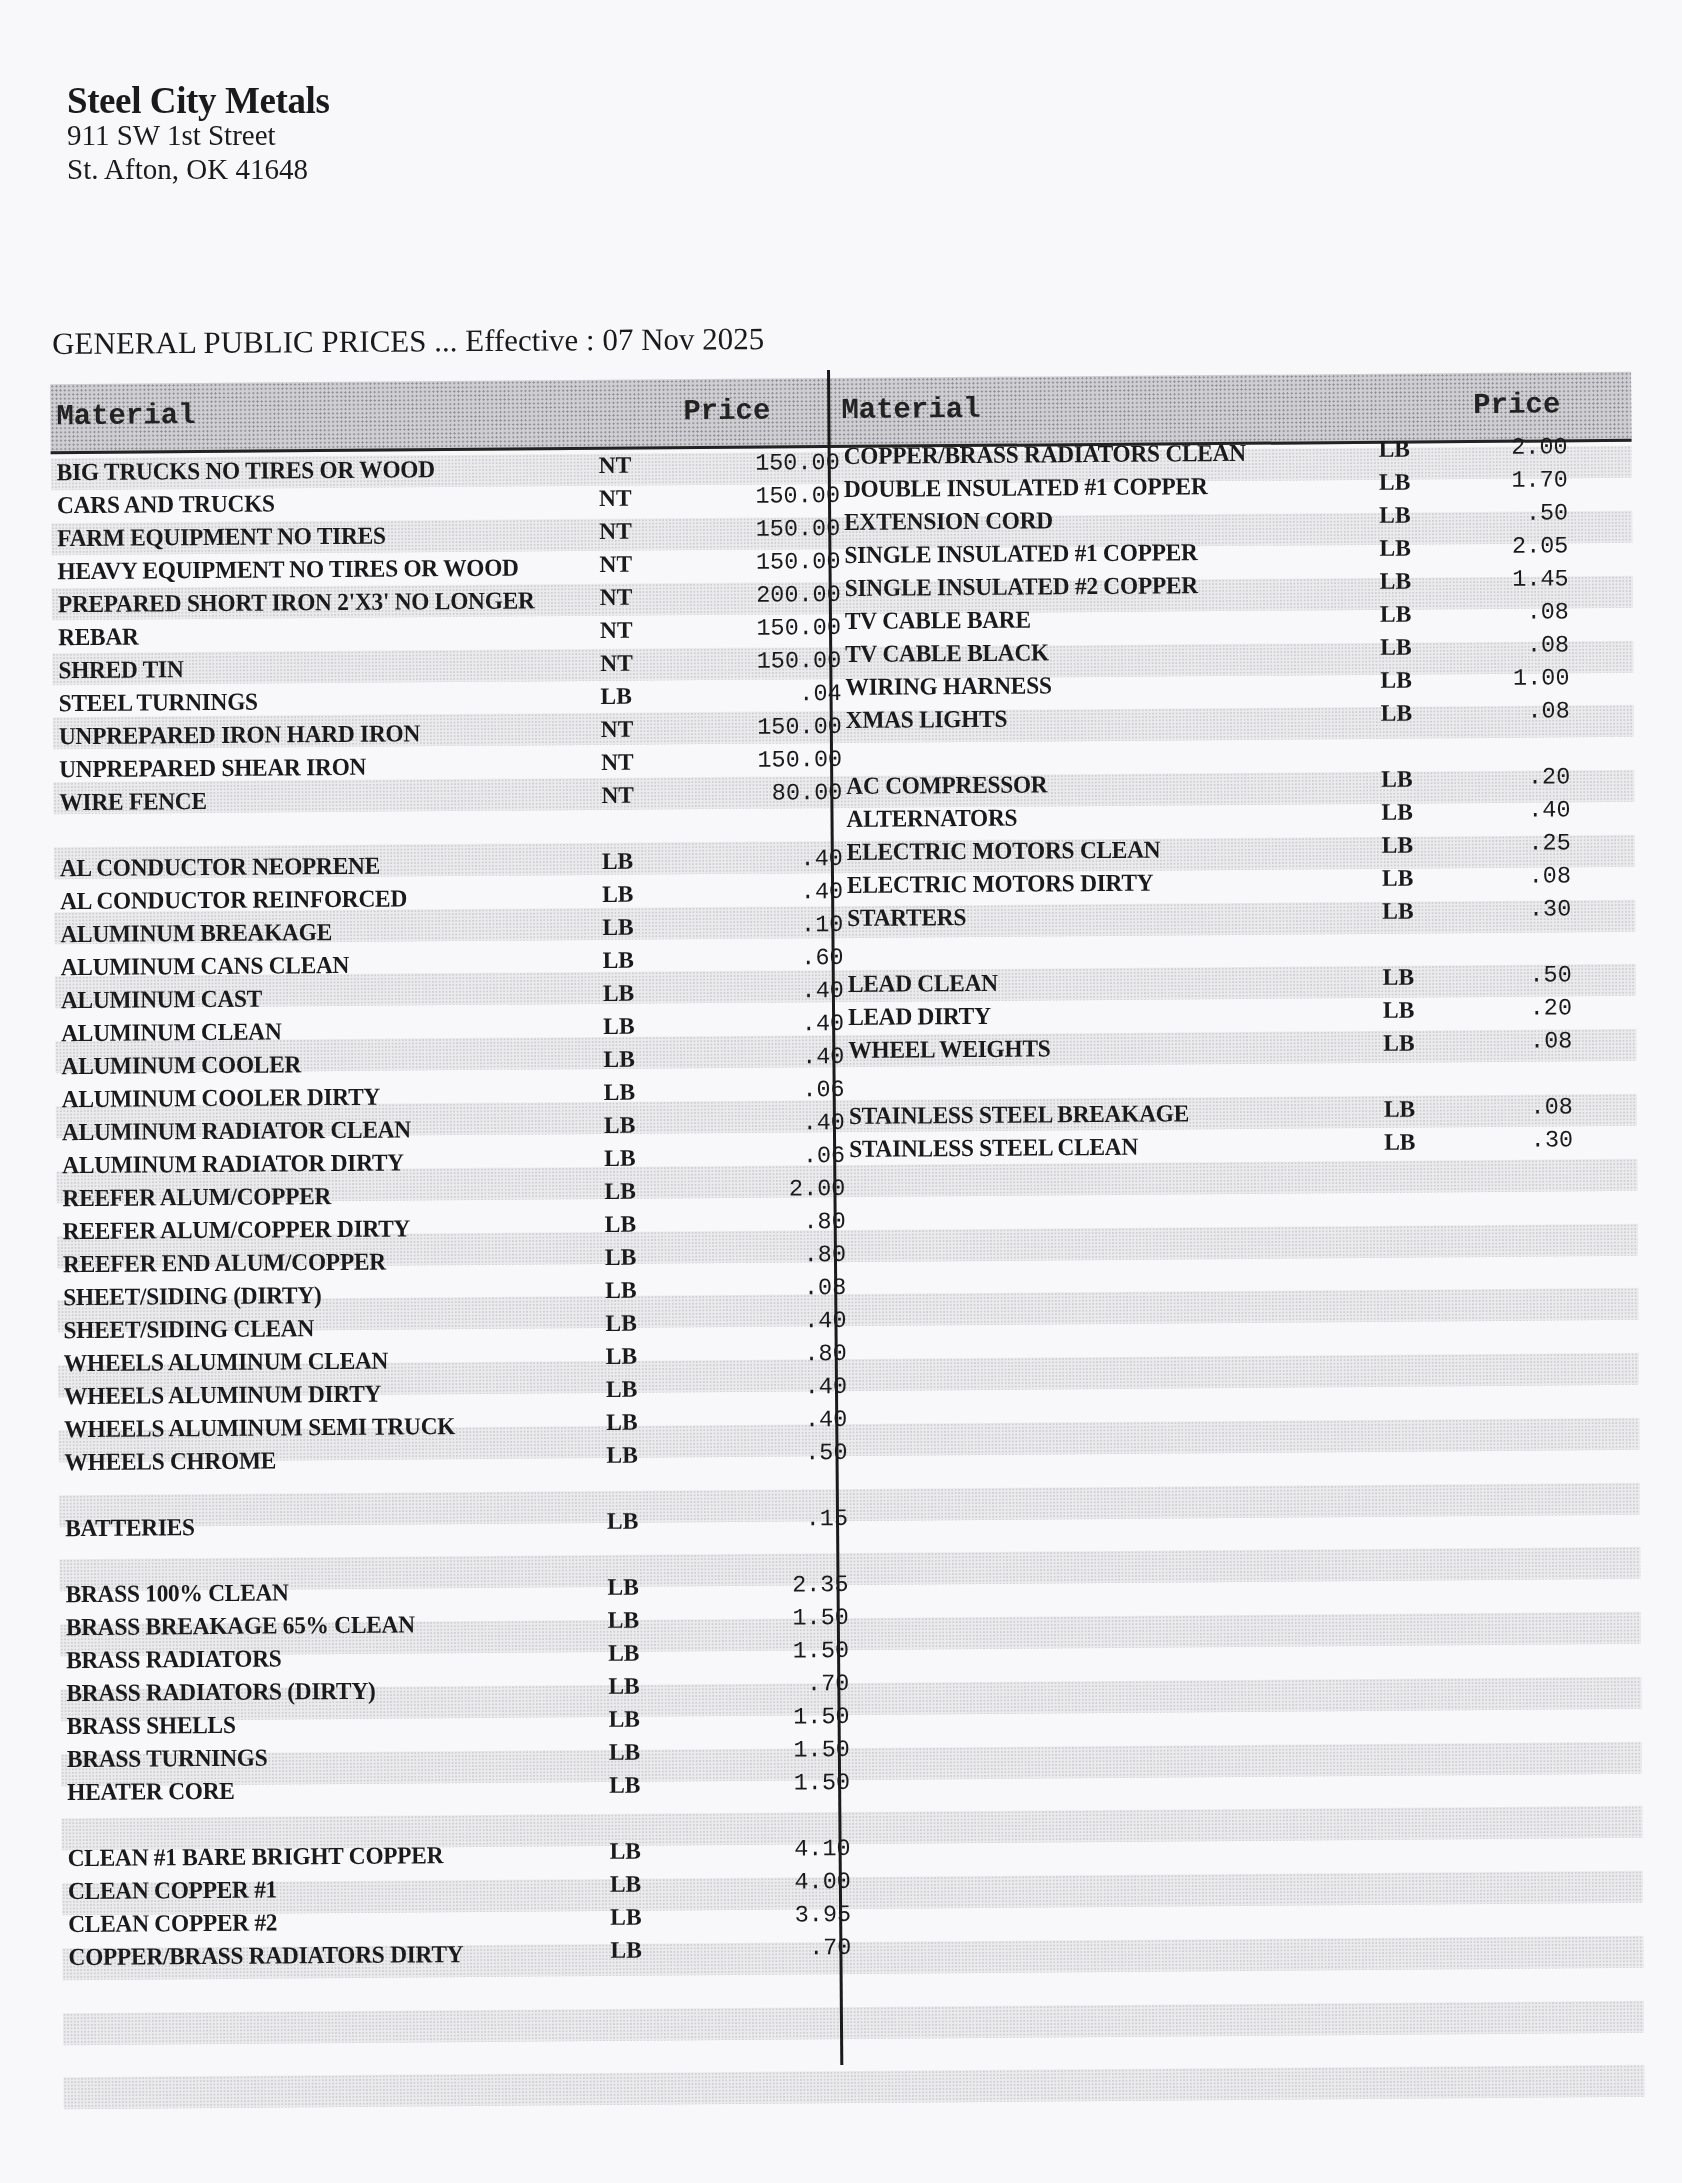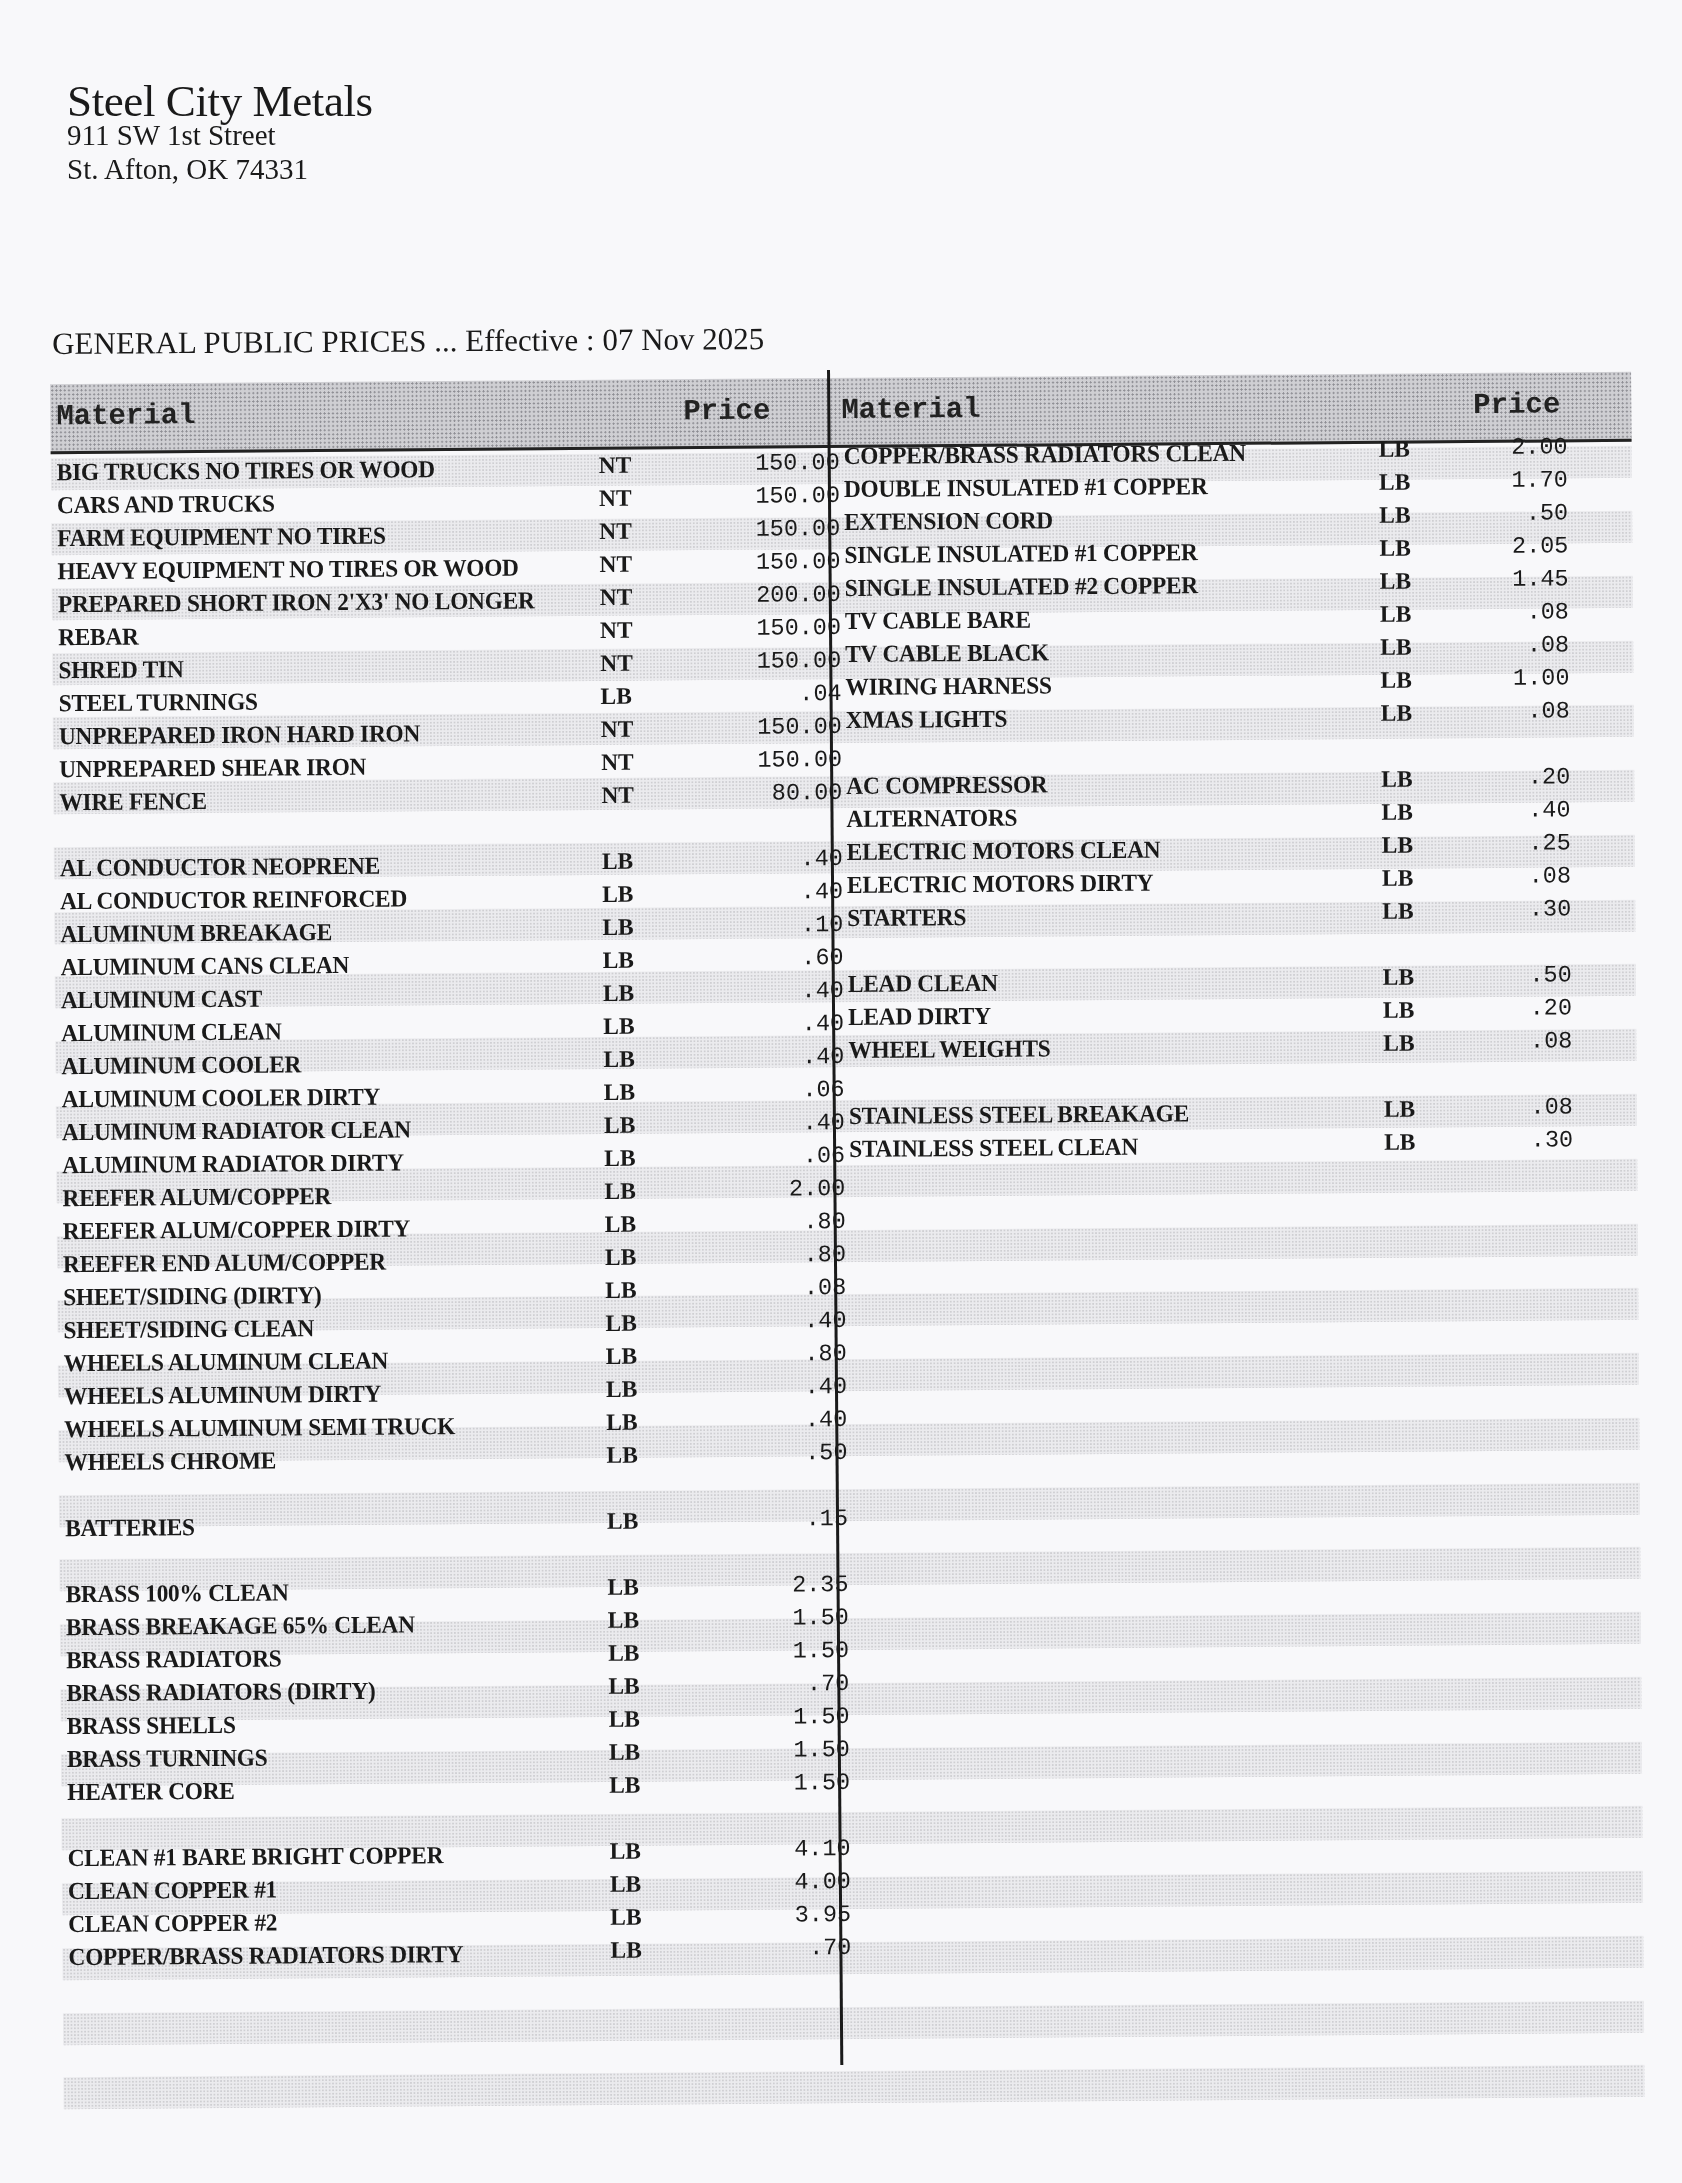--- a/index.html
+++ b/index.html
@@ -3,21 +3,21 @@
 <meta charset="utf-8">
 <style>
   html, body { margin: 0; padding: 0; }
   body {
     width: 1682px; height: 2183px; position: relative; overflow: hidden;
     background: #f8f8fa;
     font-family: "Liberation Serif", "DejaVu Serif", serif;
     color: #1a1a1a;
   }
   .company { position: absolute; left: 67px; top: 84px; line-height: 34px; }
-  .company .name { font-weight: normal; font-size: 45px; letter-spacing: -0.4px; }
+  .company .name { font-weight: bold; font-size: 37px; letter-spacing: -0.4px; }
   .company .addr { font-size: 29px; }
   .doc-title {
     position: absolute; left: 52px; top: 326px;
     font-size: 31px; transform: rotate(-0.4deg); transform-origin: left top;
     white-space: nowrap;
   }
   .sheet { position: absolute; left: 0; top: 0; width: 1682px; height: 2183px; transform: rotate(-0.45deg); transform-origin: 841px 370px; }
   .bands { position: absolute; left: 50px; top: 444px; width: 1581px; height: 1640px; }
   .band {
     position: absolute; left: 0; width: 100%; height: 32px;
@@ -58,21 +58,21 @@
   .col-left .price { left: 648px; }
   .col-right .unit { left: 535px; }
   .col-right .price { left: 589px; }
 </style>
 </head>
 <body>
 
 <div class="company">
   <div class="name">Steel City Metals</div>
   <div class="addr">911 SW 1st Street</div>
-  <div class="addr">St. Afton, OK  74331</div>
+  <div class="addr">St. Afton, OK  41648</div>
 </div>
 
 <div class="doc-title">GENERAL PUBLIC PRICES ... Effective : 07 Nov 2025</div>
 
 <div class="sheet">
   <div class="bands" id="bands">
       <div class="band" style="top: 8.4px;"></div>
       <div class="band" style="top: 73px;"></div>
       <div class="band" style="top: 138px;"></div>
       <div class="band" style="top: 203px;"></div>

